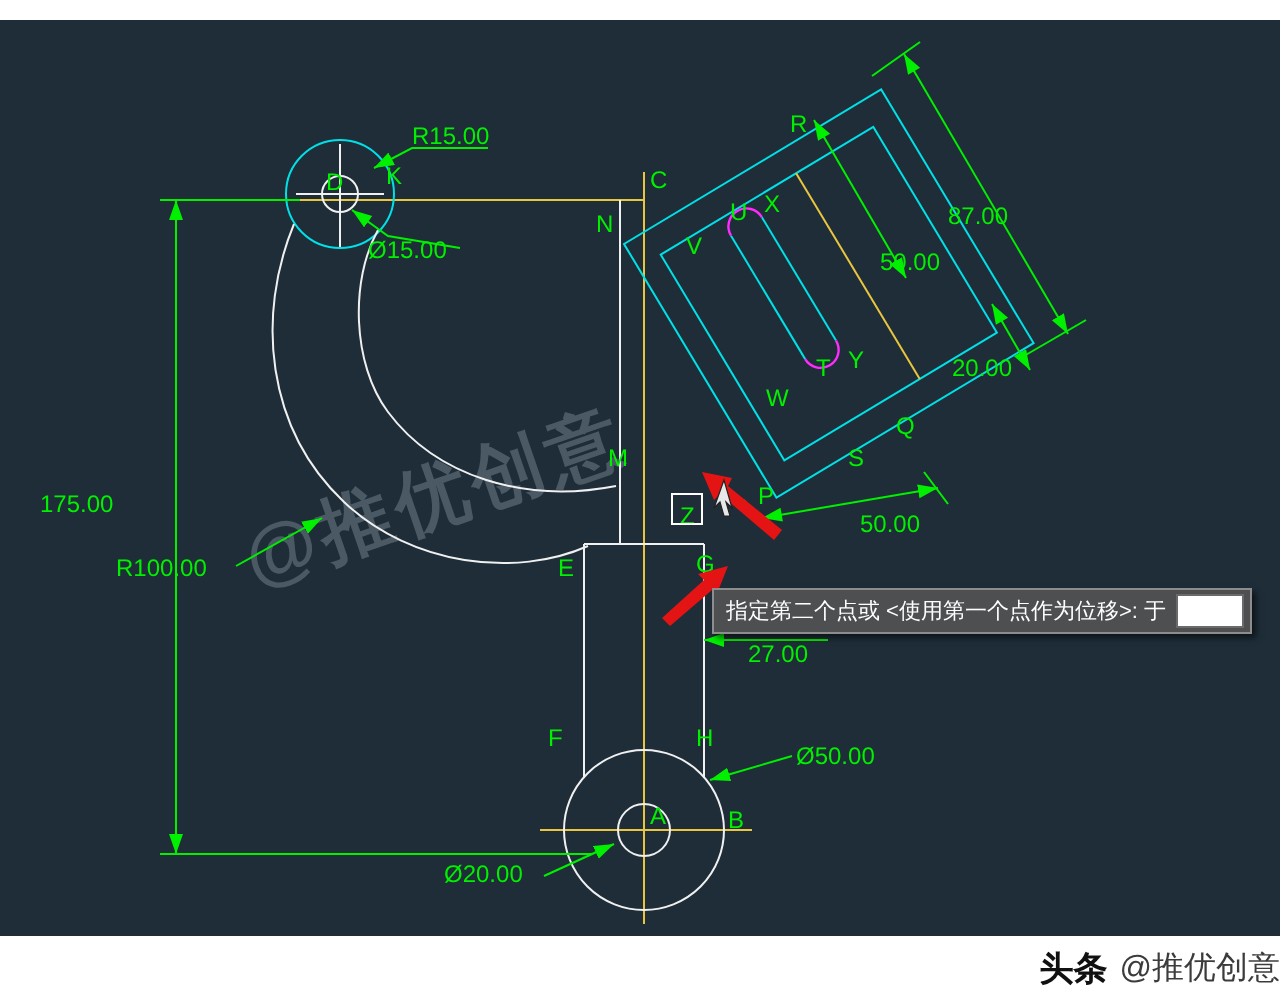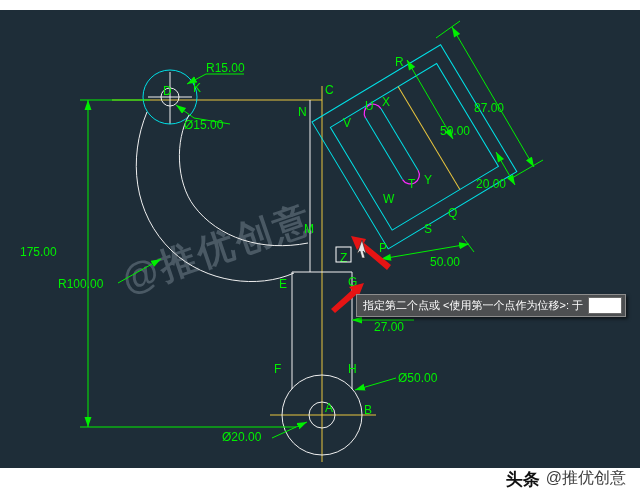--- a/index.html
+++ b/index.html
@@ -12,21 +12,21 @@
   svg text{font-family:"Liberation Sans",sans-serif}
   .pt{font-size:12px;fill:#00f000}
   .dim{font-size:12px;fill:#00f000}
   .wline{stroke:#f0f0f0;stroke-width:1;fill:none}
   .cline{stroke:#00e0e6;stroke-width:1;fill:none}
   .yline{stroke:#e8c63e;stroke-width:1;fill:none}
   .gline{stroke:#00f000;stroke-width:1;fill:none}
   .mline{stroke:#ff2bff;stroke-width:1.2;fill:none}
   .tooltip{position:absolute;left:356px;top:294px;height:23px;display:flex;align-items:center;background:#4d4f51;border:1px solid #8d8d8d;box-shadow:2px 2px 3px rgba(0,0,0,.55);padding:0 3px 0 6px;color:#ffffff;font-size:11px;white-space:nowrap;z-index:5}
   .tooltip-input{width:34px;height:17px;margin-left:5px;border:1px solid #6a6a6a;background:#ffffff;font-size:11px;padding:0 2px}
-  .bottombar{position:absolute;left:0;top:468px;width:640px;height:32px;background:#ffffff;display:flex;justify-content:flex-end;padding-right:14px;gap:6px}
+  .bottombar{position:absolute;left:0;top:468px;width:640px;height:32px;background:#ffffff;display:flex;align-items:center;justify-content:flex-end;gap:6px}
   .brand-prefix{font-weight:bold;color:#111111;font-size:17px}
   .brand-handle{color:#3c3c3c;font-size:16px}
 </style>
 </head>
 <body>
 
 <div class="screen">
 
   <div class="canvas-bg"></div>
 

